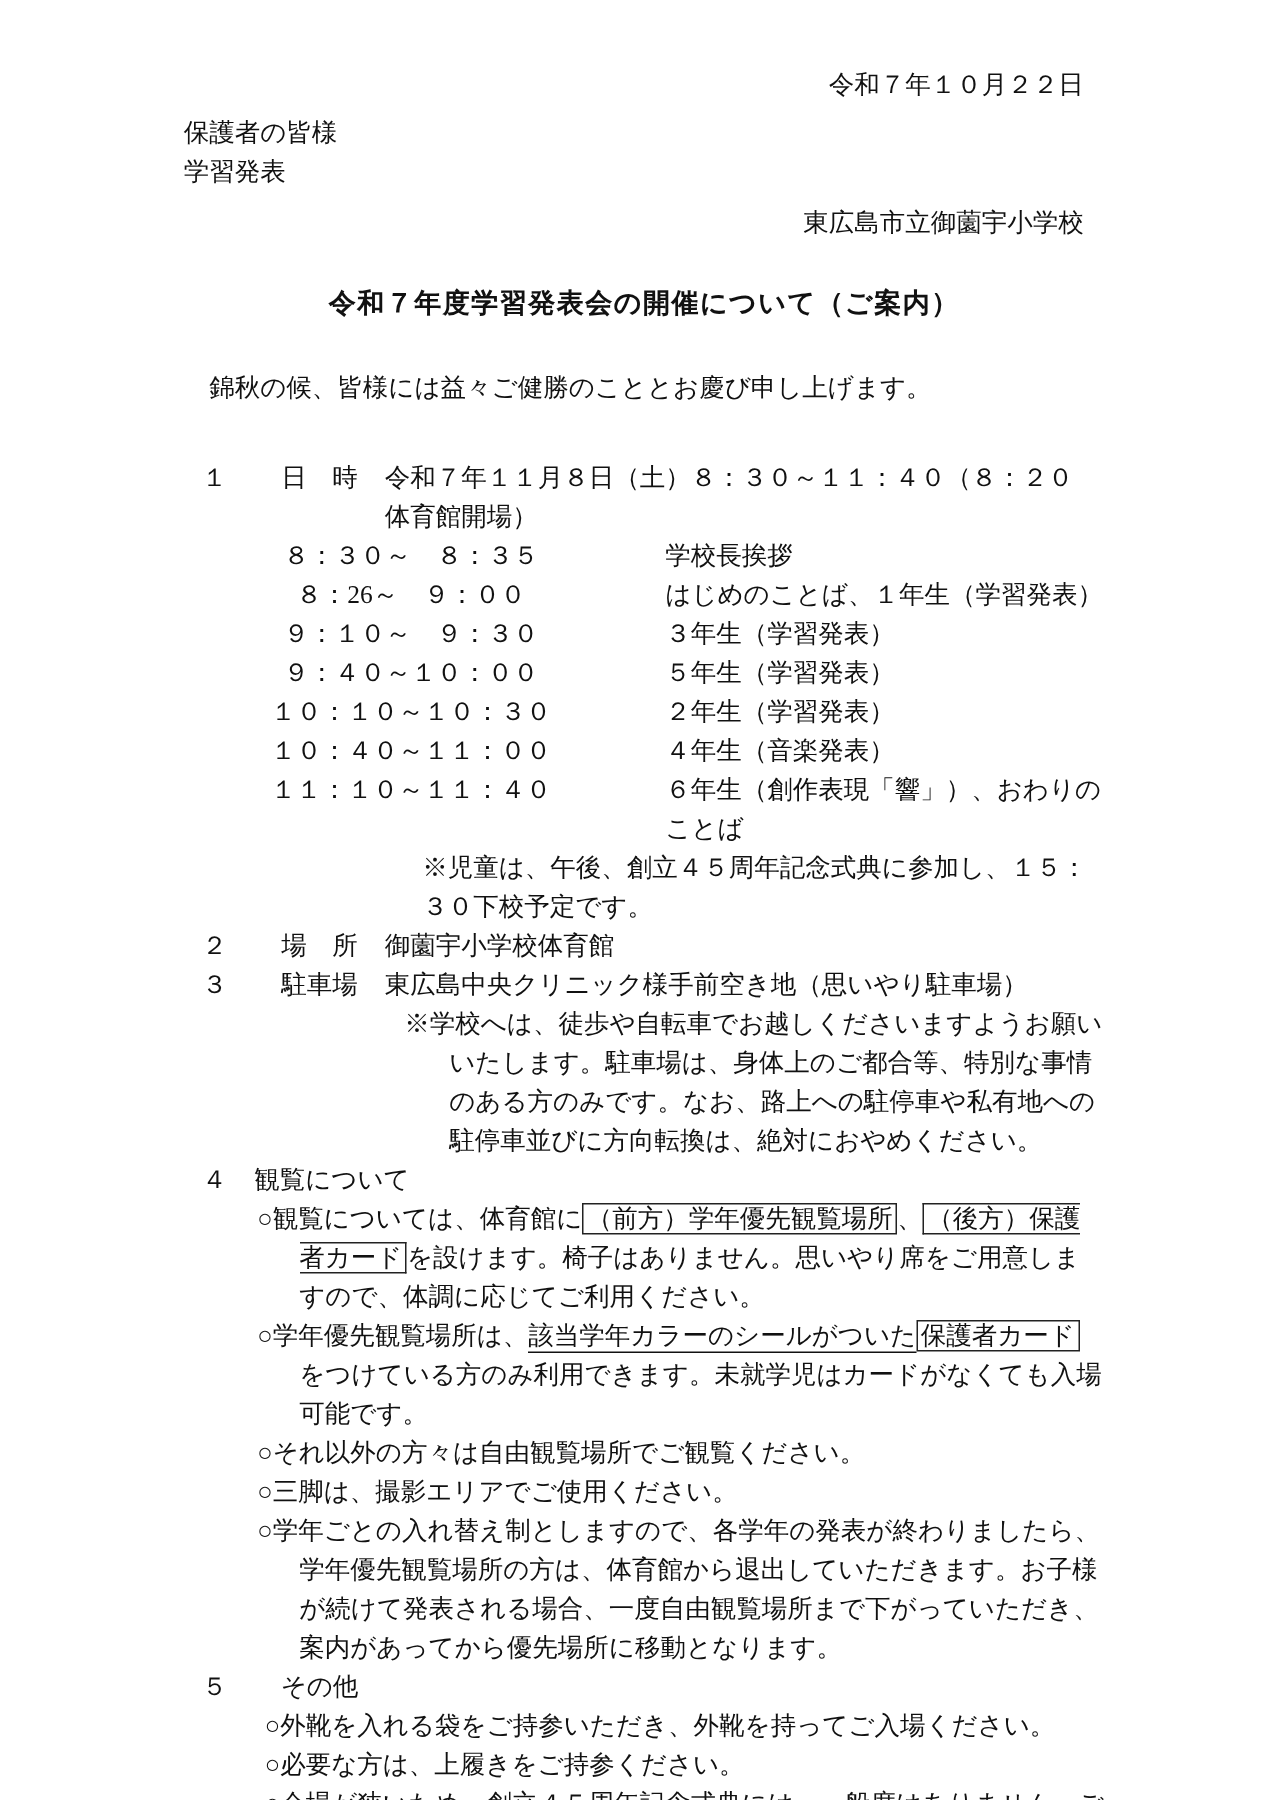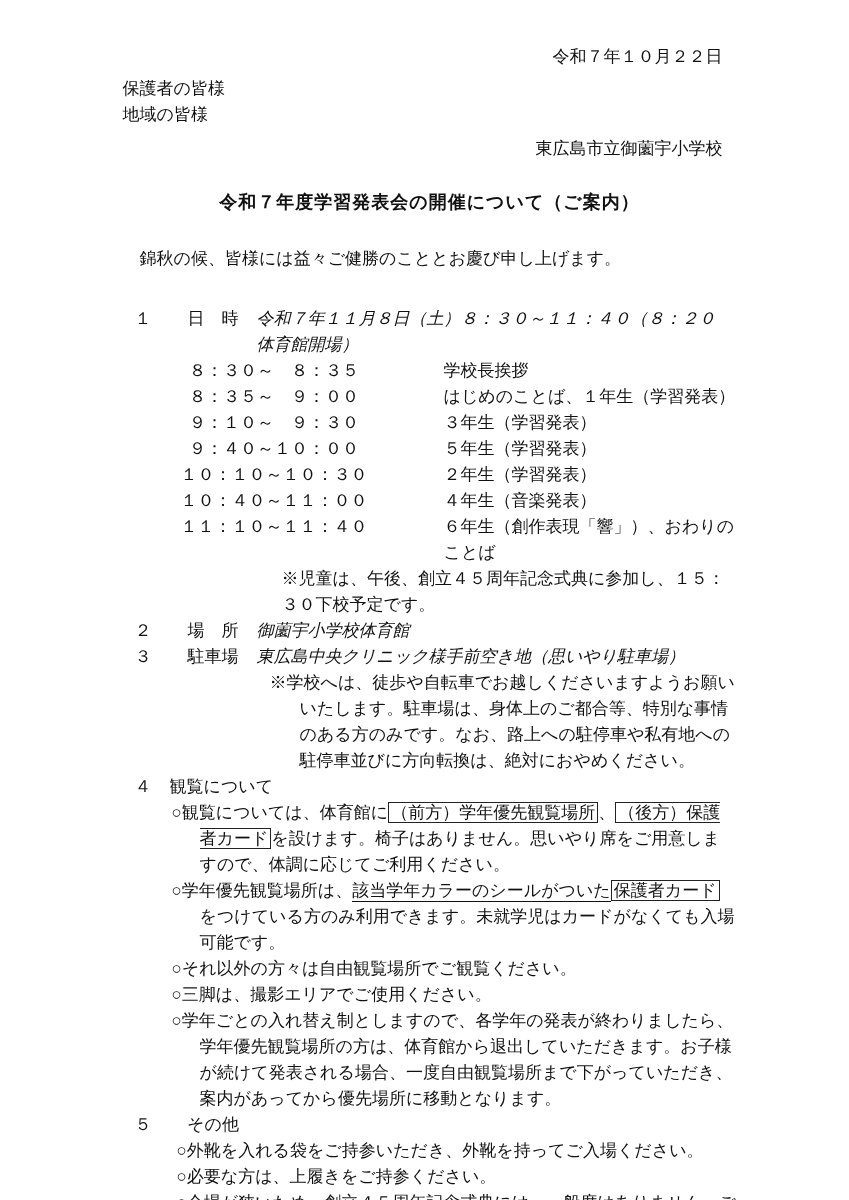--- a/index.html
+++ b/index.html
@@ -49,21 +49,21 @@
     flex: 0 0 47px;
     box-sizing: border-box;
     padding-left: 12px;
   }
   .sec-title {
     flex: 0 0 auto;
     min-width: 87px;
     white-space: nowrap;
     text-align: center;
   }
-  .sec-body { flex: 1 1 auto; font-style: italic; }
+  .sec-body { flex: 1 1 auto; }
   .schedule { margin: 0; }
   .sched-row { display: flex; }
   .sched-time {
     flex: 0 0 303px;
     text-align: center;
     white-space: pre;
   }
   .sched-item {
     flex: 1 1 auto;
     padding-left: 18px;
@@ -95,21 +95,21 @@
 </style>
 </head>
 <body>
 
 <div class="page">
 
   <div class="right date-line">令和７年１０月２２日</div>
 
   <div class="recipients">
     <div>保護者の皆様</div>
-    <div>地域の皆様</div>
+    <div>学習発表</div>
   </div>
 
   <div class="sender-block right">
     <div>東広島市立御薗宇小学校</div>
   </div>
 
   <h1 class="doc-title">令和７年度学習発表会の開催について（ご案内）</h1>
 
   <div class="greeting">
     <p class="para">錦秋の候、皆様には益々ご健勝のこととお慶び申し上げます。</p>
@@ -122,21 +122,21 @@
         <span class="sec-num">１</span>
         <span class="sec-title">日　時</span>
         <span class="sec-body">令和７年１１月８日（土）８：３０～１１：４０（８：２０　体育館開場）</span>
       </div>
       <div class="schedule">
         <div class="sched-row">
           <span class="sched-time">８：３０～　８：３５</span>
           <span class="sched-item">学校長挨拶</span>
         </div>
         <div class="sched-row">
-          <span class="sched-time">８：３５～　９：００</span>
+          <span class="sched-time">８：26～　９：００</span>
           <span class="sched-item">はじめのことば、１年生（学習発表）</span>
         </div>
         <div class="sched-row">
           <span class="sched-time">９：１０～　９：３０</span>
           <span class="sched-item">３年生（学習発表）</span>
         </div>
         <div class="sched-row">
           <span class="sched-time">９：４０～１０：００</span>
           <span class="sched-item">５年生（学習発表）</span>
         </div>

